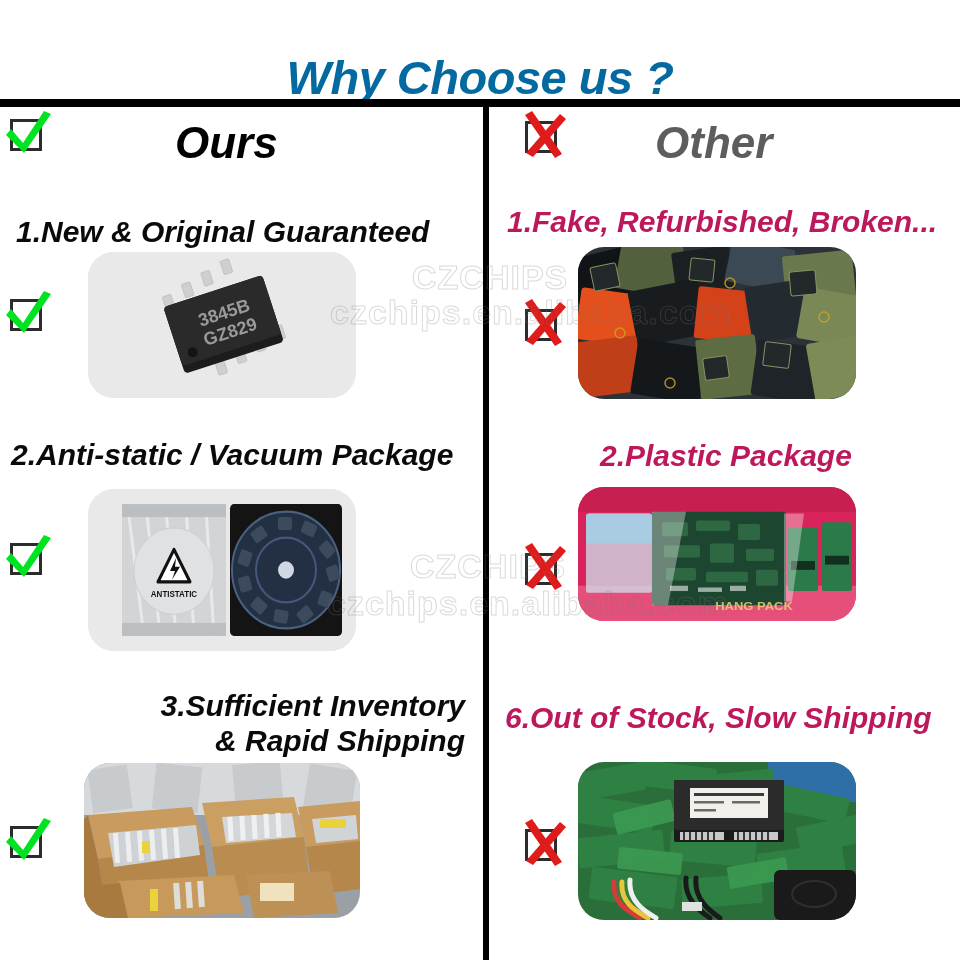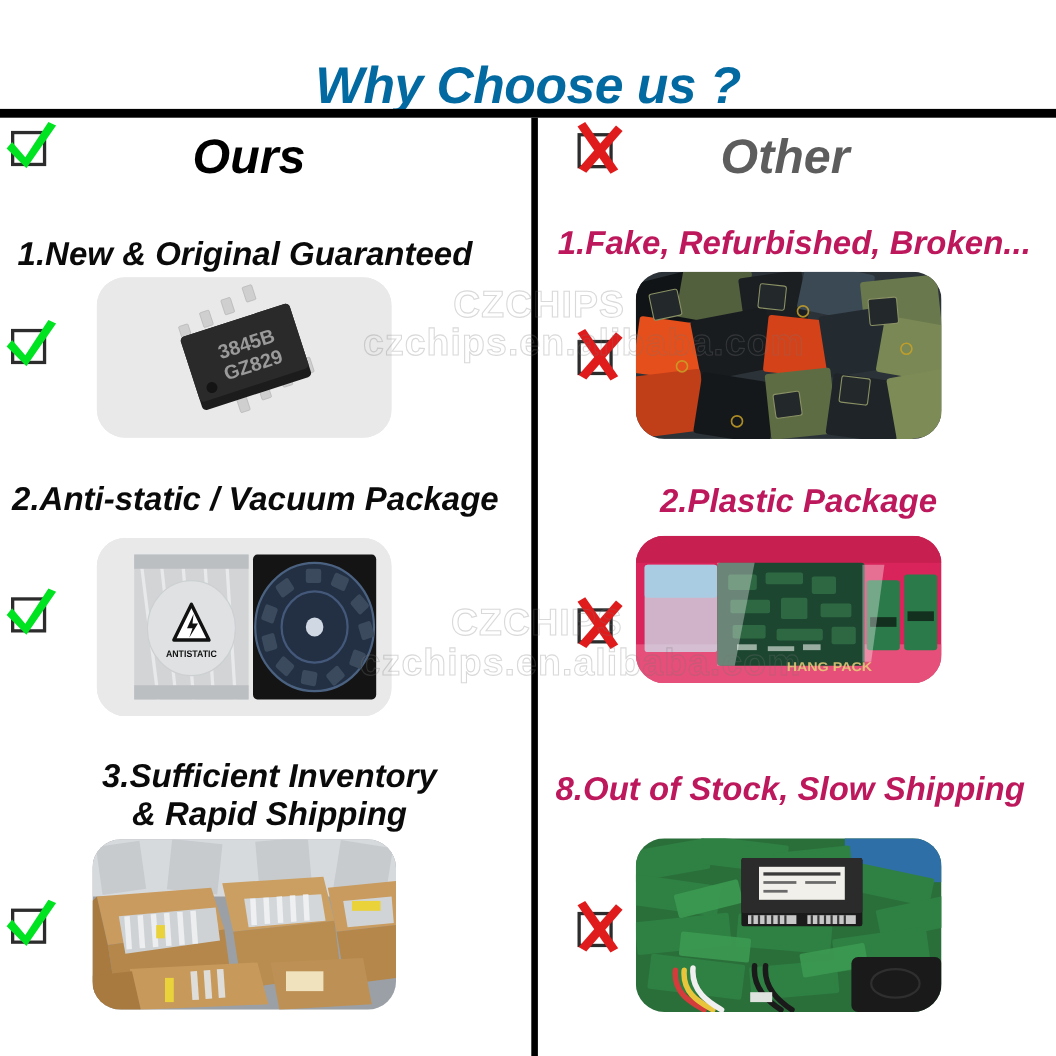--- a/index.html
+++ b/index.html
@@ -79,21 +79,21 @@
     font-size:30px;font-weight:bold;font-style:italic;
     white-space:nowrap;
   }
   .caption.dark{color:#0a0a0a;}
   .caption.gray{color:#be185d;}
 
   .cap-l1{left:16px;top:203px;margin-top:12px;}
   .cap-r1{left:507px;top:205px;}
   .cap-l2{left:11px;top:438px;}
   .cap-r2{left:600px;top:439px;}
-  .cap-l3{left:25px;top:688px;text-align:center;width:440px;line-height:1.18;}
+  .cap-l3{left:25px;top:688px;text-align:right;width:440px;line-height:1.18;}
   .cap-r3{left:505px;top:701px;}
 
   
   .photo{
     position:absolute;
     border-radius:26px;
     overflow:hidden;
     background:#e9e9e9;
   }
   .ph-l1{left:88px;top:252px;width:268px;height:146px;background:#e9e9e9;}
@@ -318,21 +318,21 @@
         <path d="M206 30 L226 30 L214 130 L206 130 Z"></path>
       </g>
       <text x="176" y="140" font-family="'Liberation Sans',sans-serif" font-size="13" font-weight="bold" fill="#e7cf7a" opacity="0.85" text-anchor="middle">HANG PACK</text>
     </svg>
   </div>
 
   <div class="caption dark cap-l3">
     <div>3.Sufficient Inventory</div>
     <div>&amp; Rapid Shipping</div>
   </div>
-  <div class="caption gray cap-r3">8.Out of Stock, Slow Shipping</div>
+  <div class="caption gray cap-r3">6.Out of Stock, Slow Shipping</div>
 
   <div class="markbox mk-r3-left">
     <div class="bx"></div>
     <svg viewBox="0 0 56 56">
         <path d="M6 30 L11 24 L23 38 L44 6 L51 9 L24 48 Z" fill="#00e321"></path>
       </svg>
   </div>
   <div class="markbox mk-r3-right">
     <div class="bx"></div>
     <svg viewBox="0 0 56 56">

